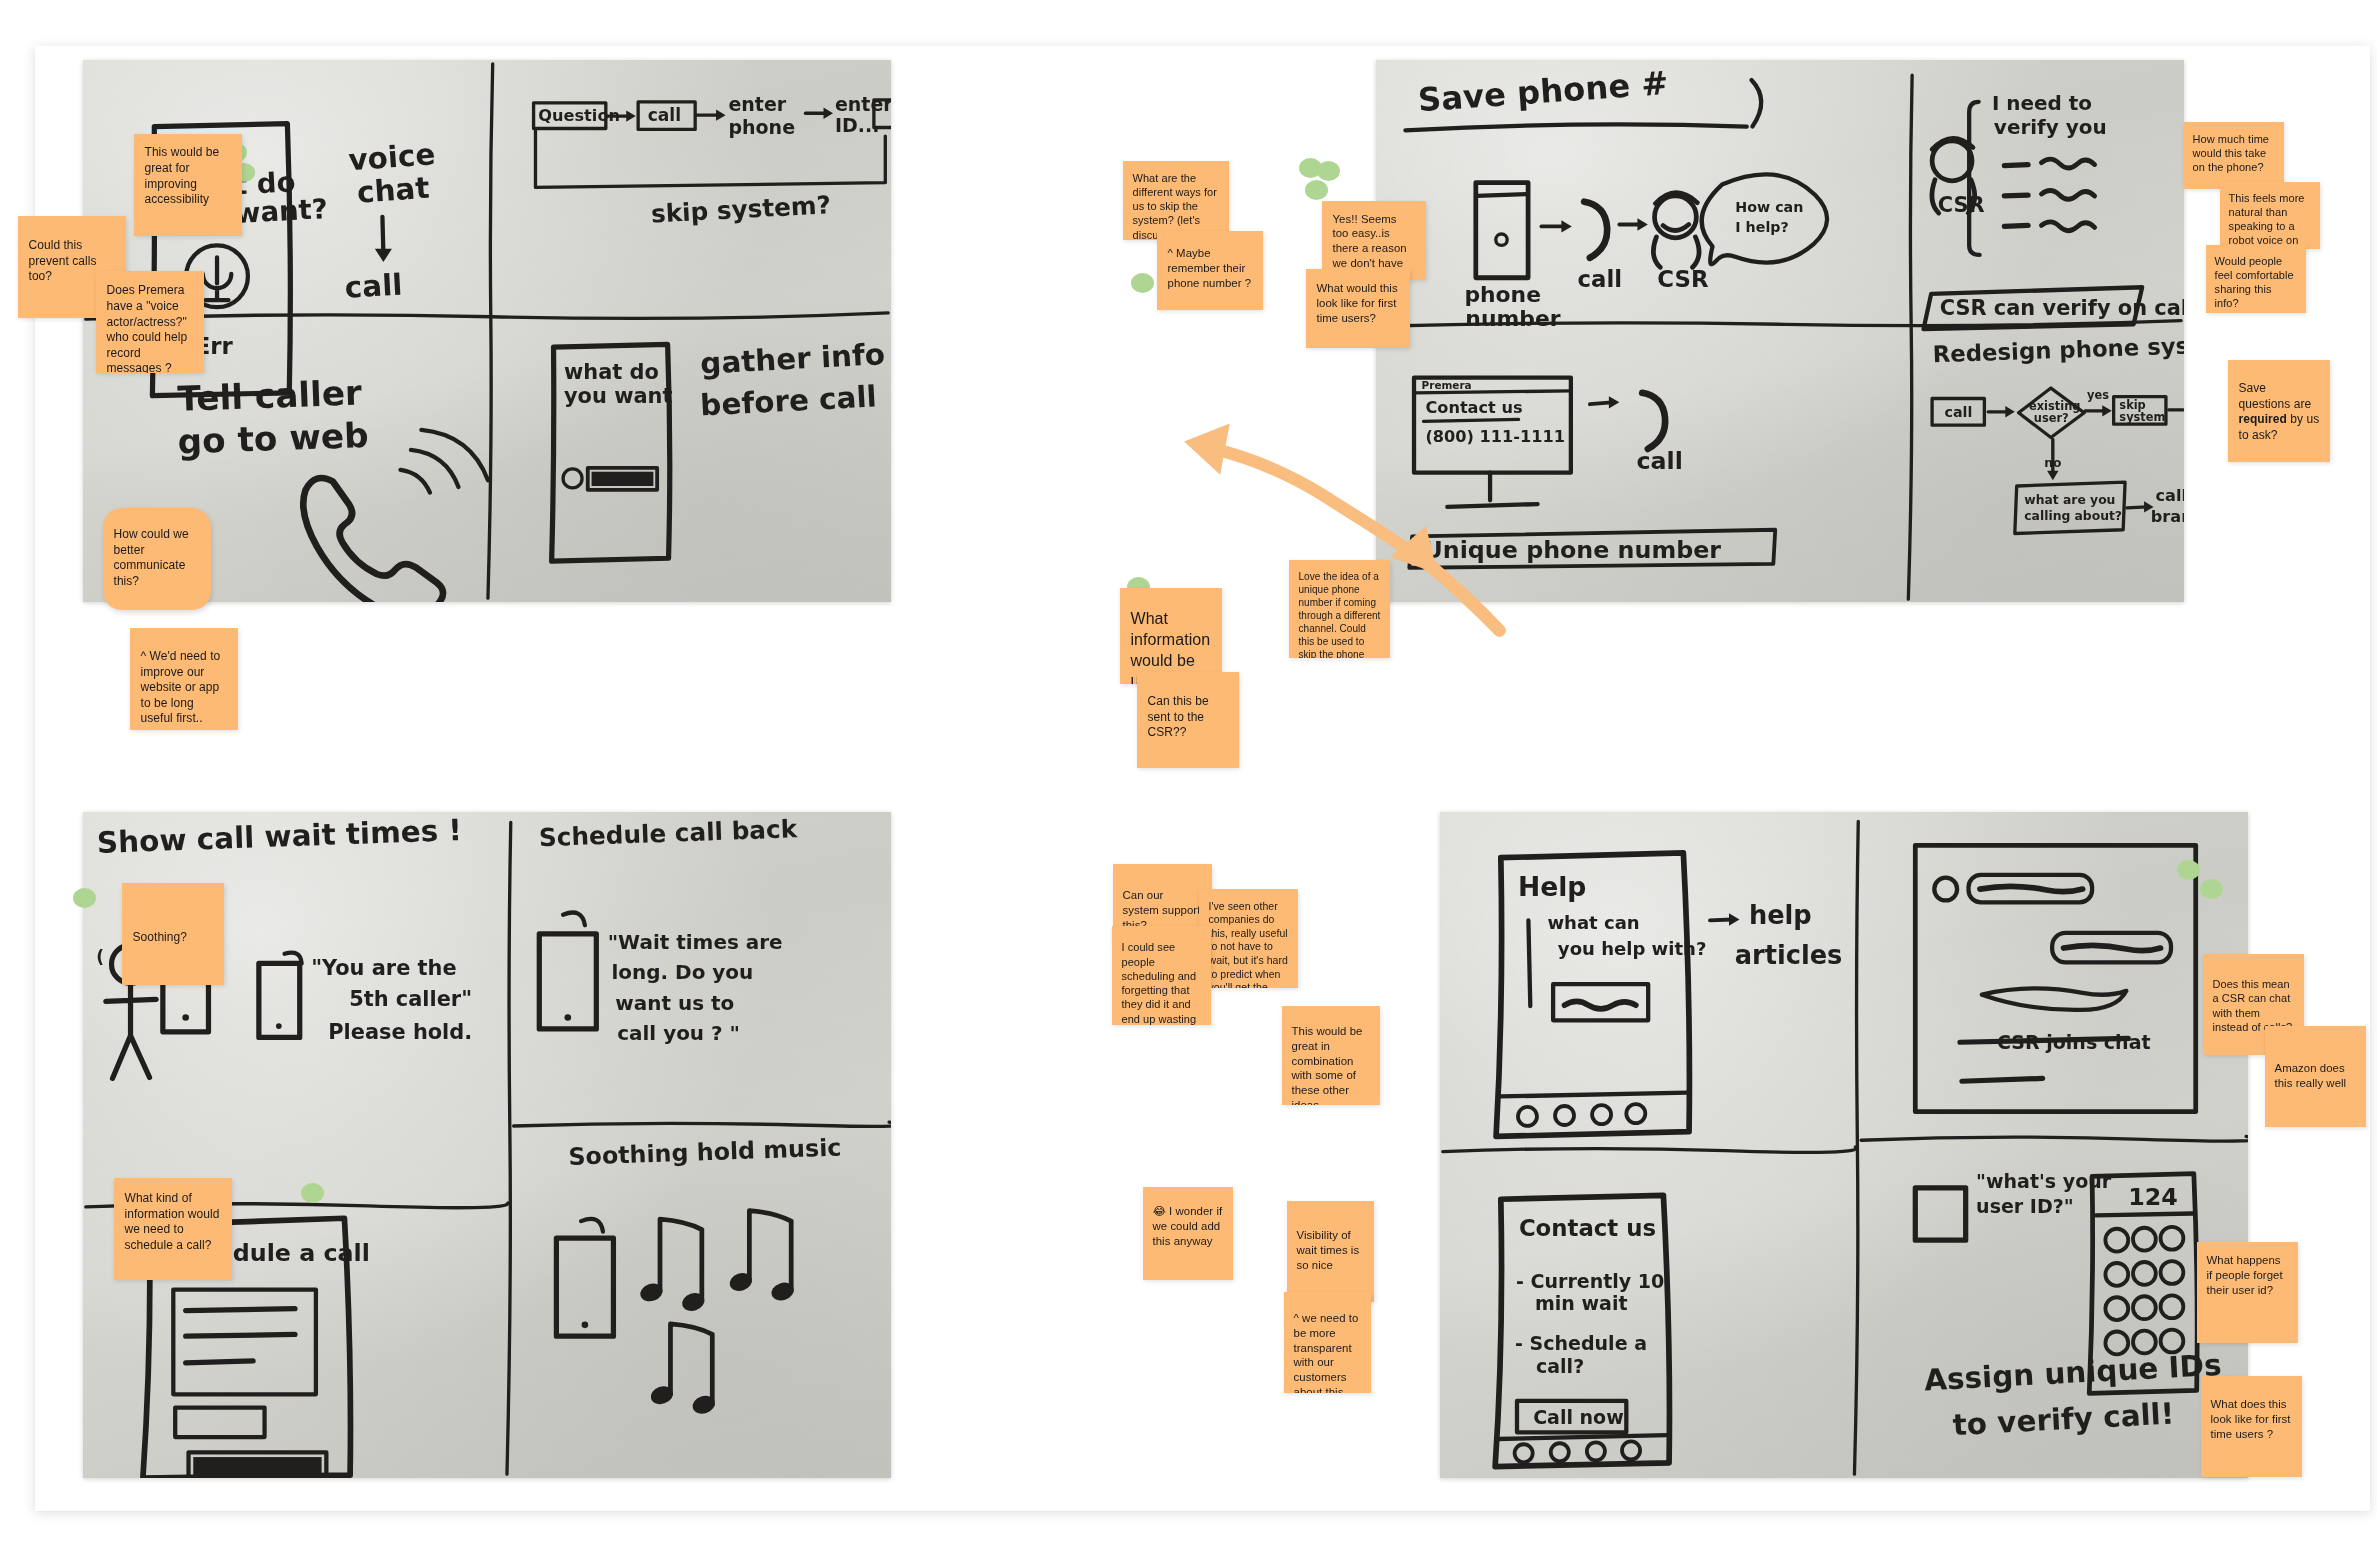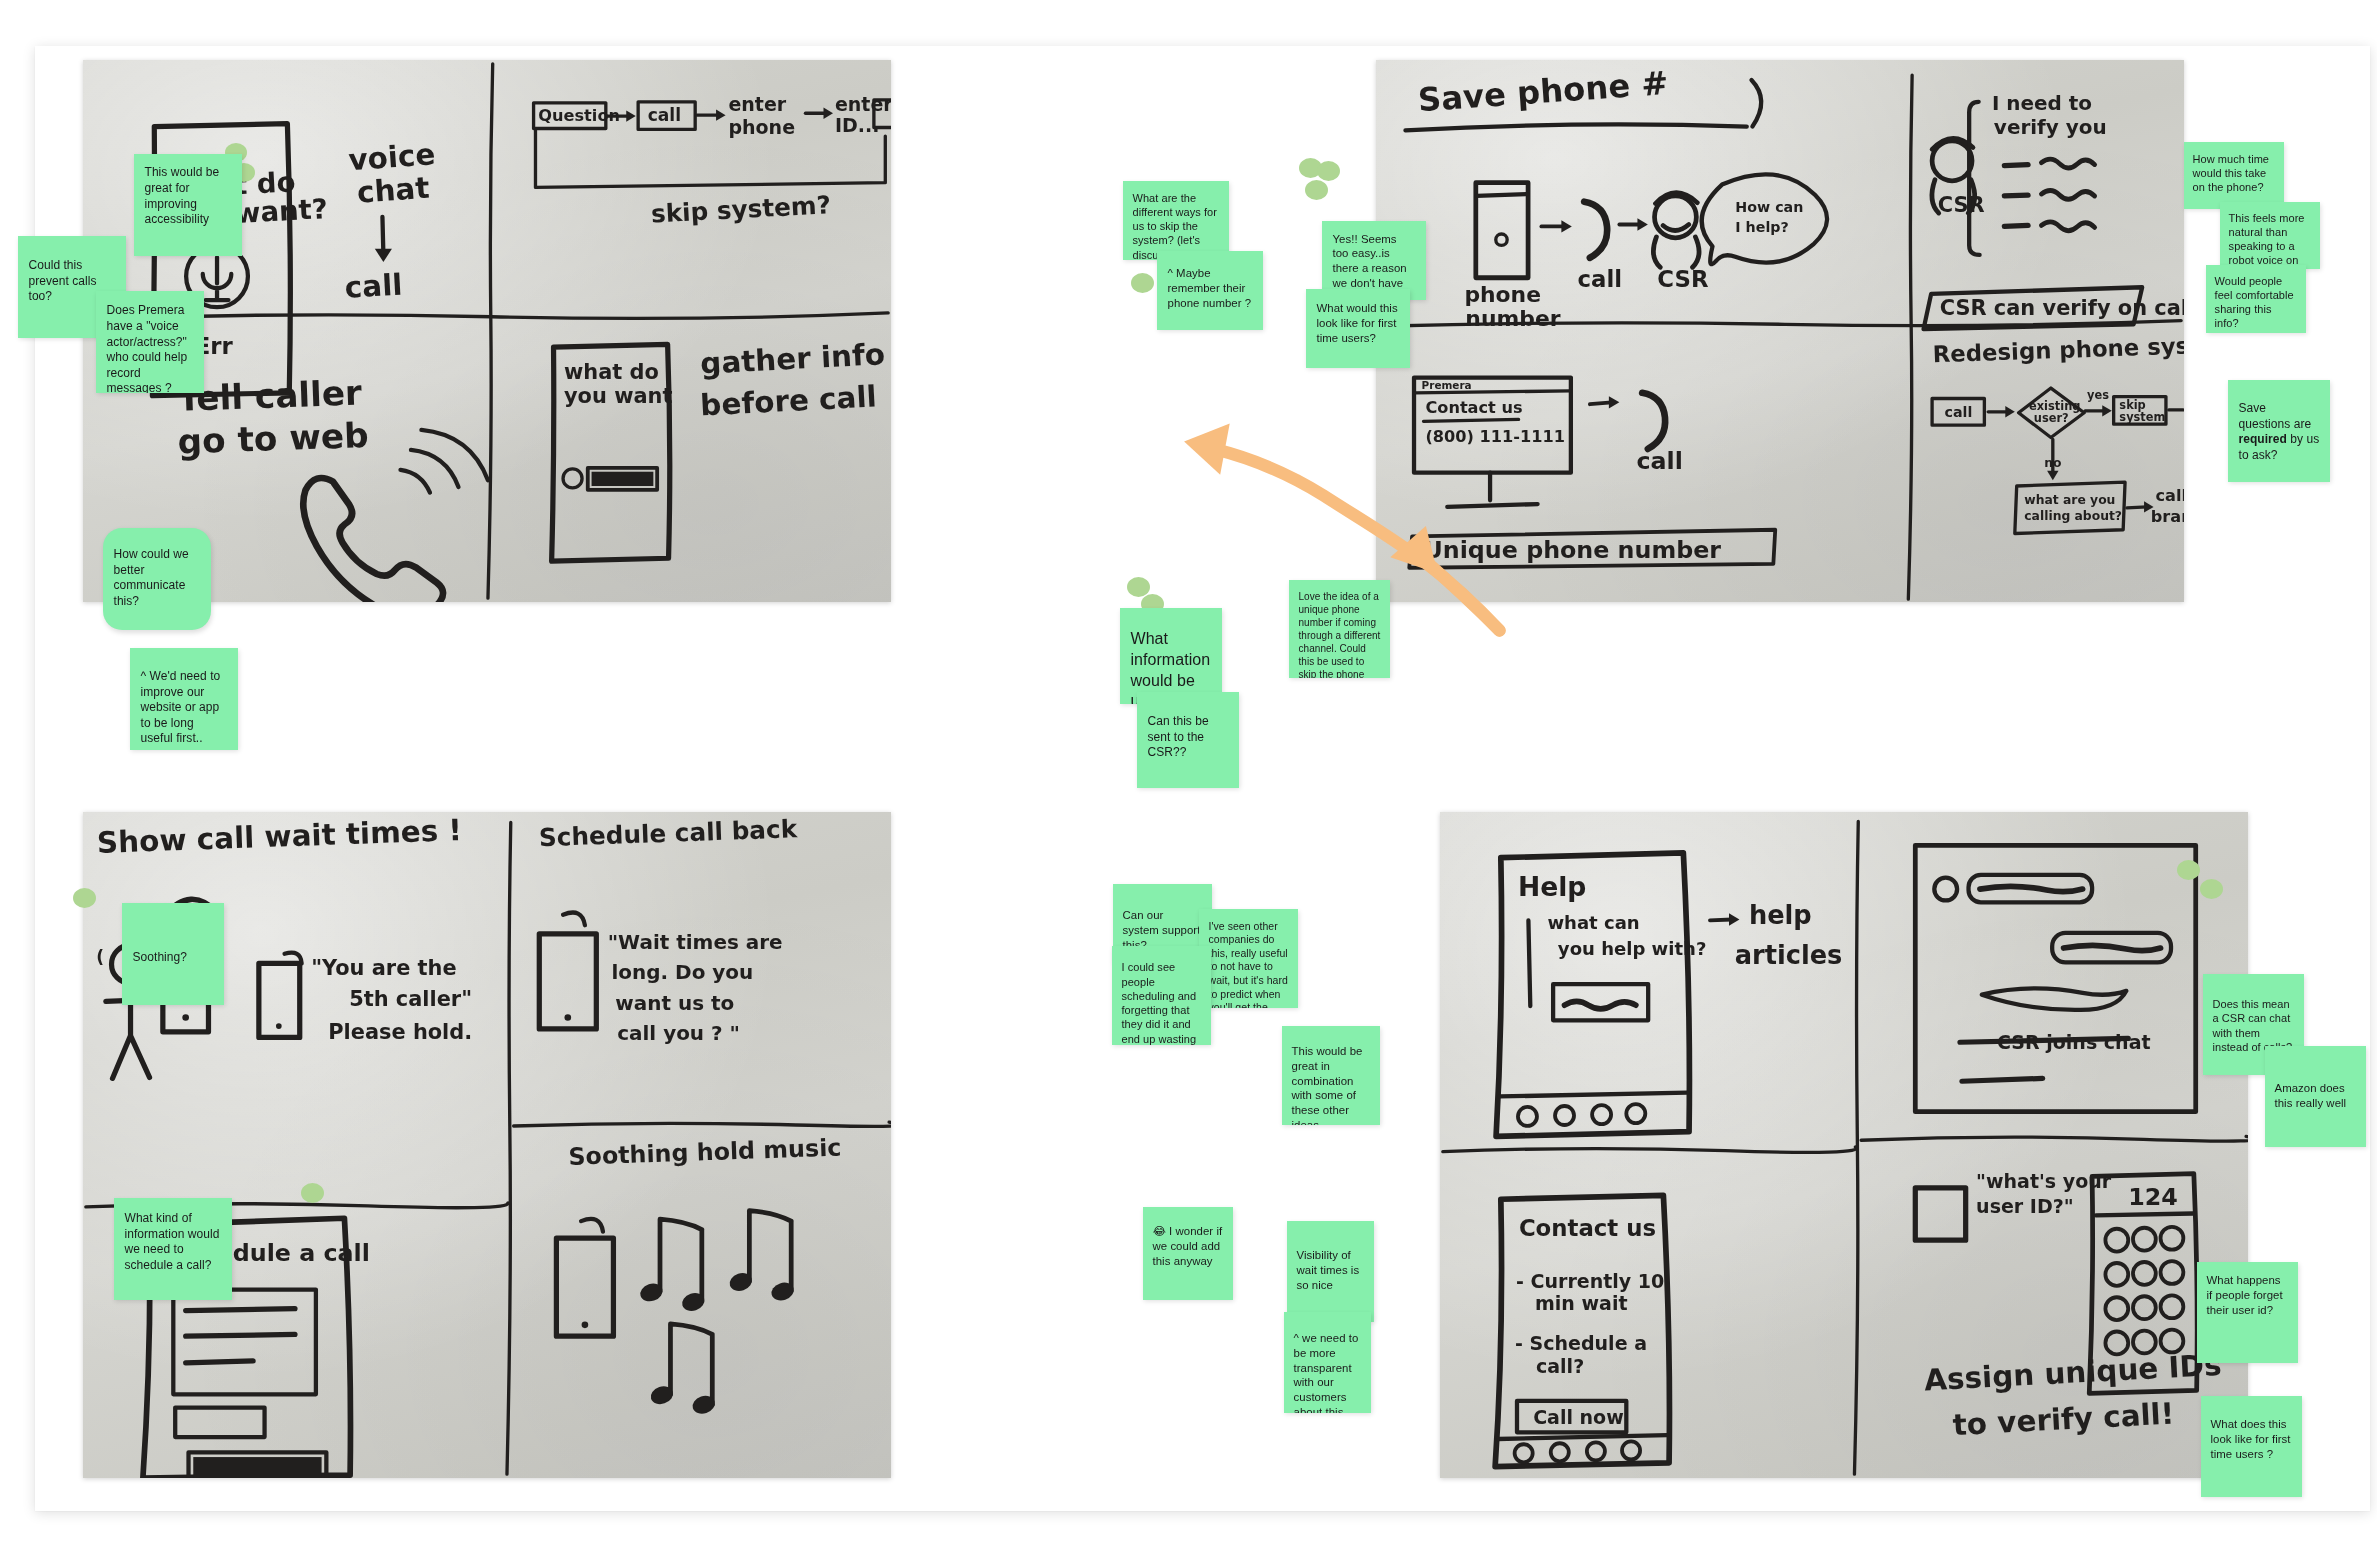--- a/index.html
+++ b/index.html
@@ -45,29 +45,28 @@
   .ink{fill:none;stroke:#211f1e;stroke-linecap:round;stroke-linejoin:round;}
   .inkfill{fill:#211f1e;stroke:none;}
   .hand{
     font-family:"DejaVu Sans",sans-serif;
     font-weight:700;
     fill:#211f1e;
   }
   
   .note{
     position:absolute;
-    background:#86efac;
+    background:#fdba74;
     color:#1a1a1a;
     box-sizing:border-box;
     box-shadow:1px 2.4px 4.8px rgba(0,0,0,.13);
     line-height:1.30;
     overflow:hidden;
     word-wrap:break-word;
     letter-spacing:0.05px;
-    margin-top:20px;
   }
   .note b{font-weight:700;}
   
   .dot{
     position:absolute;
     background:#aed692;
     border-radius:50%;
   }
   
   #arrow{position:absolute;left:1132px;top:290px;width:361px;height:304px;pointer-events:none;}

